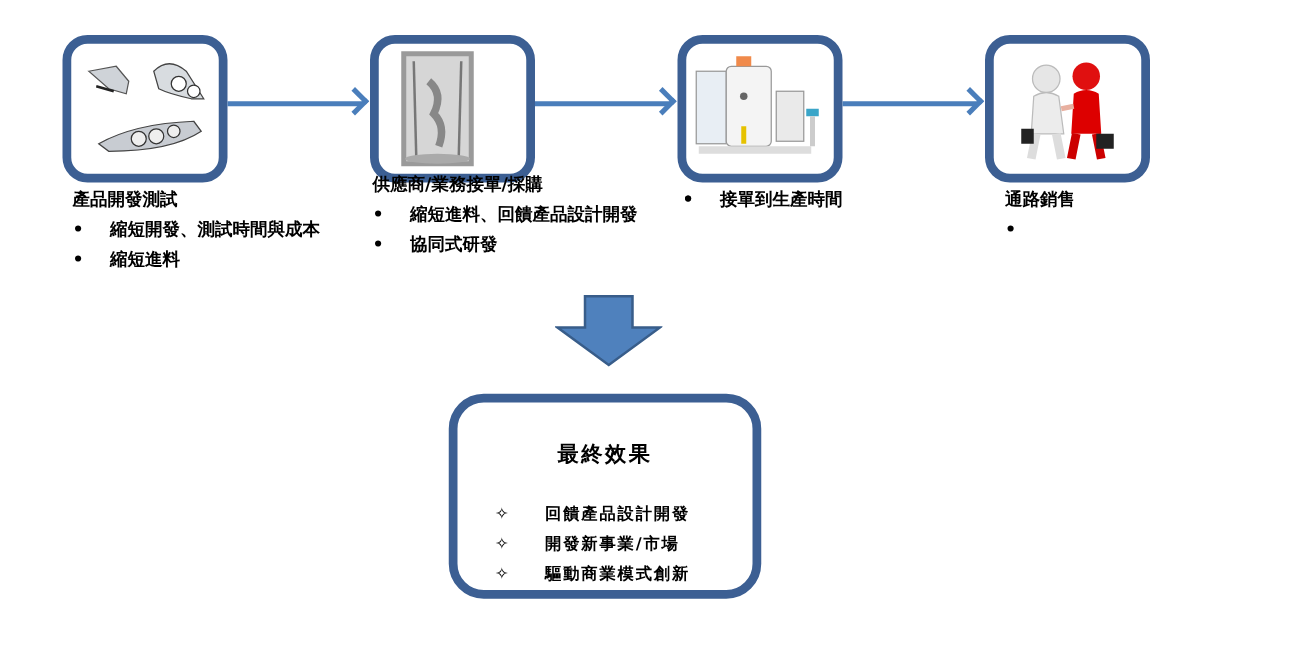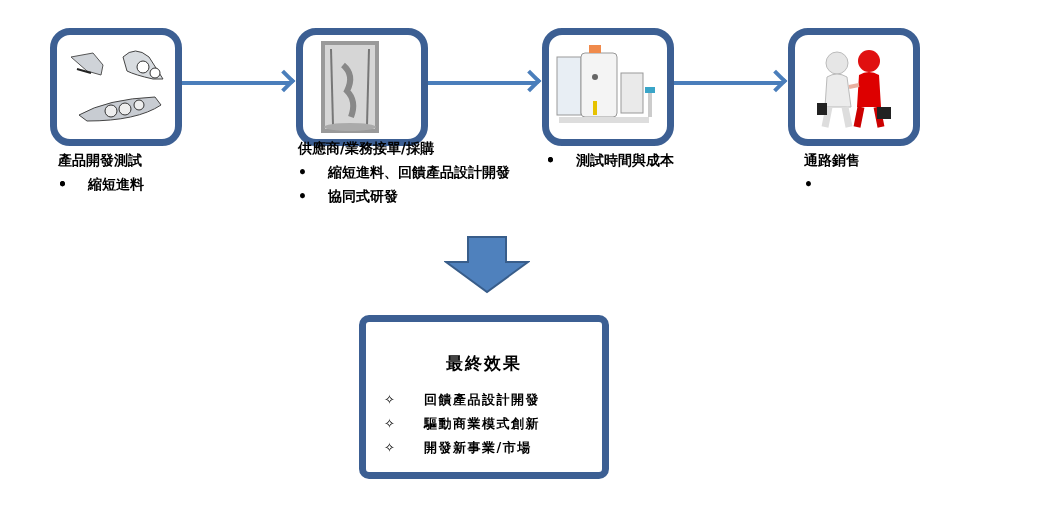--- a/index.html
+++ b/index.html
@@ -6,23 +6,23 @@
   body{width:1051px;height:517px;position:relative;overflow:hidden;font-family:"DejaVu Serif","Liberation Serif",serif;color:#000;}
   .box{position:absolute;width:118px;height:104px;border:7px solid #3c5f93;border-radius:20px;background:#fff;box-sizing:content-box;overflow:hidden;}
   .box svg{position:absolute;left:0;top:0;width:118px;height:104px;}
   .arrow{position:absolute;height:4px;background:#4a7ebb;}
   .arrow::after{content:"";position:absolute;right:-2px;top:-8px;width:12px;height:12px;border-right:4px solid #4a7ebb;border-top:4px solid #4a7ebb;transform:rotate(45deg);}
   .stage{position:absolute;font-size:14px;font-weight:bold;line-height:24px;}
   .stage .title{white-space:nowrap;}
   .stage ul{list-style:none;margin:0;padding:0;}
   .stage li{position:relative;padding-left:30px;white-space:nowrap;}
   .stage li .bullet{position:absolute;left:0;top:0;width:30px;}
-  .final{position:absolute;left:359px;top:315px;width:236px;height:150px;border:7px solid #3c5f93;border-radius:10px;background:#fff;}
+  .final{position:absolute;left:359px;top:315px;width:236px;height:150px;border:7px solid #3c5f93;border-radius:28px;background:#fff;}
   .final .ftitle{position:absolute;left:0;right:0;top:30px;text-align:center;font-size:17px;font-weight:bold;letter-spacing:2px;}
-  .final ul{list-style:none;margin:0;padding:0;position:absolute;left:18px;top:66px;}
+  .final ul{list-style:none;margin:12px;padding:0;position:absolute;left:18px;top:66px;}
   .final li{font-size:13px;font-weight:bold;line-height:24px;letter-spacing:1.5px;white-space:nowrap;}
   .final li .dia{display:inline-block;width:40px;font-weight:normal;}
   .down{position:absolute;left:444px;top:236px;}
 </style>
 </head>
 <body>
 
 <div class="box" style="left:50px;top:28px;">
   <svg viewBox="0 0 118 104">
     <path d="M14 22 L36 18 L46 30 L44 40 L30 36 Z" fill="#cfd3d8" stroke="#555" stroke-width="1"></path>
@@ -75,51 +75,51 @@
     <path d="M64 40 Q74 34 84 40 L86 72 L62 72 Z" fill="#d00"></path>
     <path d="M66 72 L62 92 M82 72 L86 92" stroke="#c00" stroke-width="7"></path>
     <rect x="82" y="72" width="14" height="12" fill="#222"></rect>
     <path d="M54 52 L64 50" stroke="#e8b0a0" stroke-width="4"></path>
   </svg>
 </div>
 
 <div class="stage" style="left:58px;top:148px;">
   <div class="title">產品開發測試</div>
   <ul>
-    <li><span class="bullet">•</span></li>
+    <li><span class="bullet">•</span><span>縮短開發、測試時間與成本</span></li>
     <li><span class="bullet">•</span><span>縮短進料</span></li>
   </ul>
 </div>
 
 <div class="stage" style="left:298px;top:136px;">
   <div class="title">供應商/業務接單/採購</div>
   <ul>
     <li><span class="bullet">•</span><span>縮短進料、回饋產品設計開發</span></li>
     <li><span class="bullet">•</span><span>協同式研發</span></li>
   </ul>
 </div>
 
 <div class="stage" style="left:546px;top:148px;">
   <ul>
     <li><span class="bullet">•</span></li>
-    <li><span class="bullet">•</span><span>測試時間與成本</span></li>
+    <li><span class="bullet">•</span><span>接單到生產時間</span></li>
   </ul>
 </div>
 
 <div class="stage" style="left:804px;top:148px;">
   <div class="title">通路銷售</div>
   <ul>
     <li><span class="bullet">•</span></li>
   </ul>
 </div>
 
 <svg class="down" width="86" height="58" viewBox="0 0 86 58">
   <path d="M24 1 L62 1 L62 26 L84 26 L43 56 L2 26 L24 26 Z" fill="#4f81bd" stroke="#385d8a" stroke-width="2"></path>
 </svg>
 
 <div class="final">
   <div class="ftitle">最終效果</div>
   <ul>
     <li><span class="dia">✧</span><span>回饋產品設計開發</span></li>
+    <li><span class="dia">✧</span><span>開發新事業/市場</span></li>
     <li><span class="dia">✧</span><span>驅動商業模式創新</span></li>
-    <li><span class="dia">✧</span><span>開發新事業/市場</span></li>
   </ul>
 </div>
 
 </body></html>

